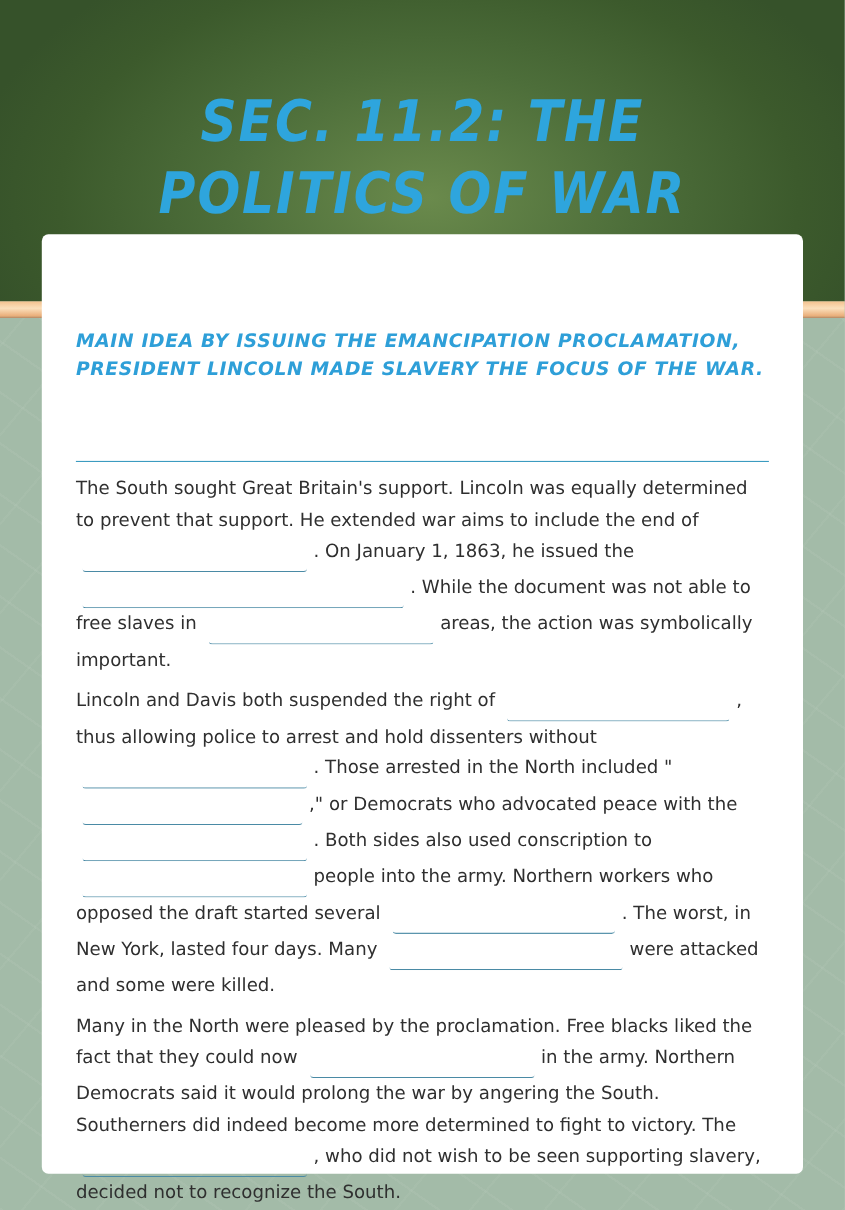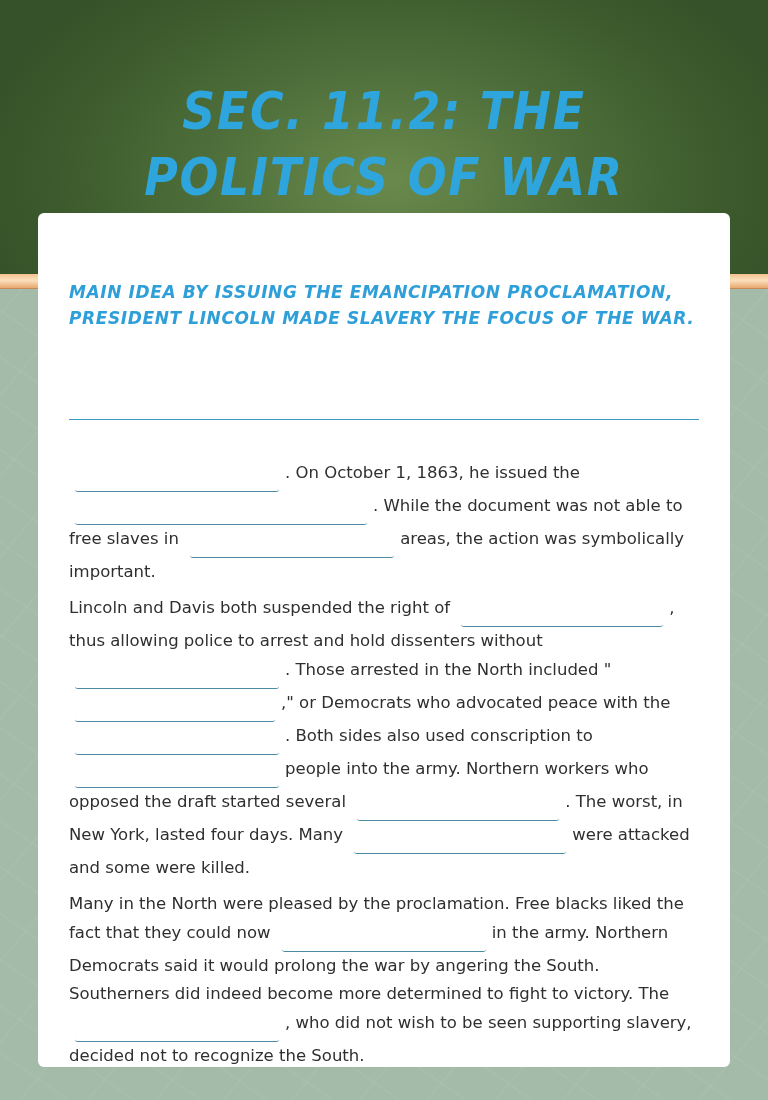--- a/index.html
+++ b/index.html
@@ -30,21 +30,21 @@
     font-family:"DejaVu Sans", sans-serif; font-weight:bold;
     font-size:52px; line-height:66px; letter-spacing:2px;
     text-transform:uppercase; font-style:italic;
     transform:scaleX(0.88);
   }
   .card {
     position:absolute; left:38px; top:213px; width:692px; height:854px;
     background:#ffffff; border-radius:6px;
   }
   .heading-block {
-    position:absolute; left:31px; top:66px; width:630px;
+    position:absolute; left:31px; top:84px; width:630px;
     color:#2e9fd8; font-weight:bold; font-size:17px; line-height:26px;
     text-transform:uppercase; font-style:italic; letter-spacing:0.6px;
   }
   .heading-block p { margin:0 0 11px 0; }
   .divider {
     position:absolute; left:31px; top:206px; width:630px; height:1px;
     background:#3b9bc0;
   }
   .narrative {
     position:absolute; left:31px; top:217px; width:630px;
@@ -73,22 +73,22 @@
 <h1 class="page-title" style="margin:0;">SEC. 11.2: THE POLITICS OF WAR</h1>
 
 <div class="card">
   <div class="heading-block">
     <p>MAIN IDEA BY ISSUING THE EMANCIPATION PROCLAMATION, PRESIDENT LINCOLN MADE SLAVERY THE FOCUS OF THE WAR.</p>
   </div>
   <div class="divider"></div>
 
   <div class="narrative">
     <p>
-      <br>
-      <input class="blank w200" style="border-top: none; border-right: none; border-left: none; border-image: initial; border-bottom: 1px solid rgb(74, 138, 165); outline: none; background: transparent;" value=""><span>. On October 1, 1863, he issued the</span><br>
+      <span>The South sought Great Britain's support. Lincoln was equally determined to prevent that support. He extended war aims to include the end of</span><br>
+      <input class="blank w200" style="border-top: none; border-right: none; border-left: none; border-image: initial; border-bottom: 1px solid rgb(74, 138, 165); outline: none; background: transparent;" value=""><span>. On January 1, 1863, he issued the</span><br>
       <input class="blank w288" style="border-top: none; border-right: none; border-left: none; border-image: initial; border-bottom: 1px solid rgb(74, 138, 165); outline: none; background: transparent;" value=""><span>. While the document was not able to free slaves in</span>
       <input class="blank w200" style="border-top: none; border-right: none; border-left: none; border-image: initial; border-bottom: 1px solid rgb(74, 138, 165); outline: none; background: transparent;" value=""><span>areas, the action was symbolically important.</span>
     </p>
     <p>
       <span>Lincoln and Davis both suspended the right of</span>
       <input class="blank w198" style="border-top: none; border-right: none; border-left: none; border-image: initial; border-bottom: 1px solid rgb(74, 138, 165); outline: none; background: transparent;" value=""><span>, thus allowing police to arrest and hold dissenters without</span><br>
       <input class="blank w200" style="border-top: none; border-right: none; border-left: none; border-image: initial; border-bottom: 1px solid rgb(74, 138, 165); outline: none; background: transparent;" value=""><span>. Those arrested in the North included "</span><br>
       <input class="blank w196" style="border-top: none; border-right: none; border-left: none; border-image: initial; border-bottom: 1px solid rgb(74, 138, 165); outline: none; background: transparent;" value=""><span>," or Democrats who advocated peace with the</span><br>
       <input class="blank w200" style="border-top: none; border-right: none; border-left: none; border-image: initial; border-bottom: 1px solid rgb(74, 138, 165); outline: none; background: transparent;" value=""><span>. Both sides also used conscription to</span><br>
       <input class="blank w200" style="border-top: none; border-right: none; border-left: none; border-image: initial; border-bottom: 1px solid rgb(74, 138, 165); outline: none; background: transparent;" value=""><span>people into the army. Northern workers who opposed the draft started several</span>

